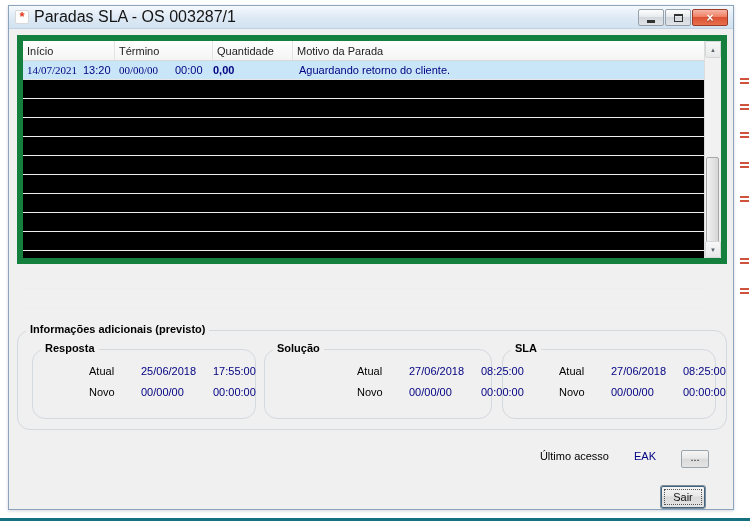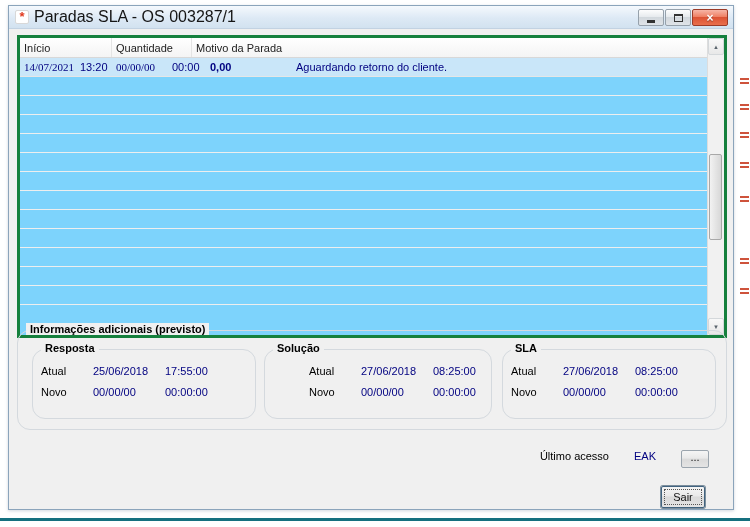--- a/index.html
+++ b/index.html
@@ -29,22 +29,22 @@
     background:linear-gradient(#fdfdfd,#e7ebee 45%,#d2d8dd 50%,#e0e4e8);
     display:flex; align-items:center; justify-content:center; cursor:default; }
   .win-btn.min,.win-btn.max { width:26px; }
   .win-btn.close { width:36px; border-color:#9b3b28;
     background:linear-gradient(#f6b5a6,#ef8064 45%,#dc5334 50%,#e96f4c); }
   .glyph-min { width:8px; height:3px; background:#333; margin-top:7px; }
   .glyph-max { width:9px; height:8px; border:1px solid #333; border-top-width:2px; background:transparent; }
   .glyph-close { color:#fff; font-size:12px; font-weight:bold; line-height:1; text-shadow:0 1px 1px rgba(0,0,0,.35); }
 
   
-  .grid { position:absolute; left:8px; top:29px; width:710px; height:303px;
-    background:#7dd3fc; border:3px solid #15803d; }
+  .grid { position:absolute; left:8px; top:29px; width:710px; height:229px;
+    background:#000000; border:6px solid #15803d; }
   .grid-header { display:flex; height:20px; margin-right:17px;
     background:linear-gradient(#ffffff,#f4f4f4); border-bottom:1px solid #d8d8d8;
     font-size:11px; color:#222; }
   .gh-cell { padding:4px 4px 0 4px; border-right:1px solid #e4e4e4; }
   .gh-inicio { width:92px; } .gh-termino { width:98px; } .gh-quant { width:80px; }
   .gh-motivo { flex:1; border-right:none; }
   .grid-body { position:absolute; top:20px; left:0; right:17px; bottom:0; }
   .row-selected { display:flex; height:19px; align-items:center;
     background:#c9e6f9; color:#000080; font-size:11px; border-bottom:1px solid #e6e6e6; }
   .rc { white-space:nowrap; overflow:hidden; }
@@ -69,21 +69,21 @@
   
   .groupbox { position:absolute; border:1px solid #d4d9de; border-radius:13px; }
   .gb-label { position:absolute; top:-8px; left:8px; background:#f0f0f0; padding:0 4px;
     font-size:11px; font-weight:bold; color:#000; white-space:nowrap; }
   .gb-main { left:8px; top:324px; width:710px; height:100px; }
   .gb-sub { top:18px; height:70px; }
   .gb-resposta { left:14px;  width:224px; }
   .gb-solucao  { left:246px; width:228px;padding-left:36px; }
   .gb-sla      { left:484px; width:214px; }
   .gb-rows { display:grid; grid-template-columns:52px 72px auto; row-gap:9px;
-    padding:15px 0 0 8px; font-size:11px; }
+    padding:15px 0 0 8px; font-size:11px;margin-left:48px; }
   .gb-rows .lbl { color:#000; }
   .gb-rows .val { color:#000080; }
 
   
   .last-access { position:absolute; right:24px; top:444px; display:flex; align-items:flex-start; gap:25px;
     font-size:11px; }
   .la-label { color:#000; }
   .la-value { color:#000080; }
   .btn { font-size:11px; color:#111; border:1px solid #9aa4ad; border-radius:2px;
     background:linear-gradient(#f5f5f5,#e9e9e9 45%,#dadada 50%,#e4e4e4);
@@ -124,20 +124,21 @@
         </div>
         <div class="win-btn close">
           <span class="glyph-close">×</span>
         </div>
       </div>
     </div>
 
     <div class="grid">
       <div class="grid-header">
         <div class="gh-cell gh-inicio">Início</div>
+        <div class="gh-cell gh-termino">Término</div>
         <div class="gh-cell gh-quant">Quantidade</div>
         <div class="gh-cell gh-motivo">Motivo da Parada</div>
       </div>
       <div class="grid-body">
         <div class="row-selected">
           <div class="rc rc-inicio">
             <span class="d">14/07/2021</span><span>13:20</span>
           </div>
           <div class="rc rc-termino">
             <span class="d">00/00/00</span><span>00:00</span>

